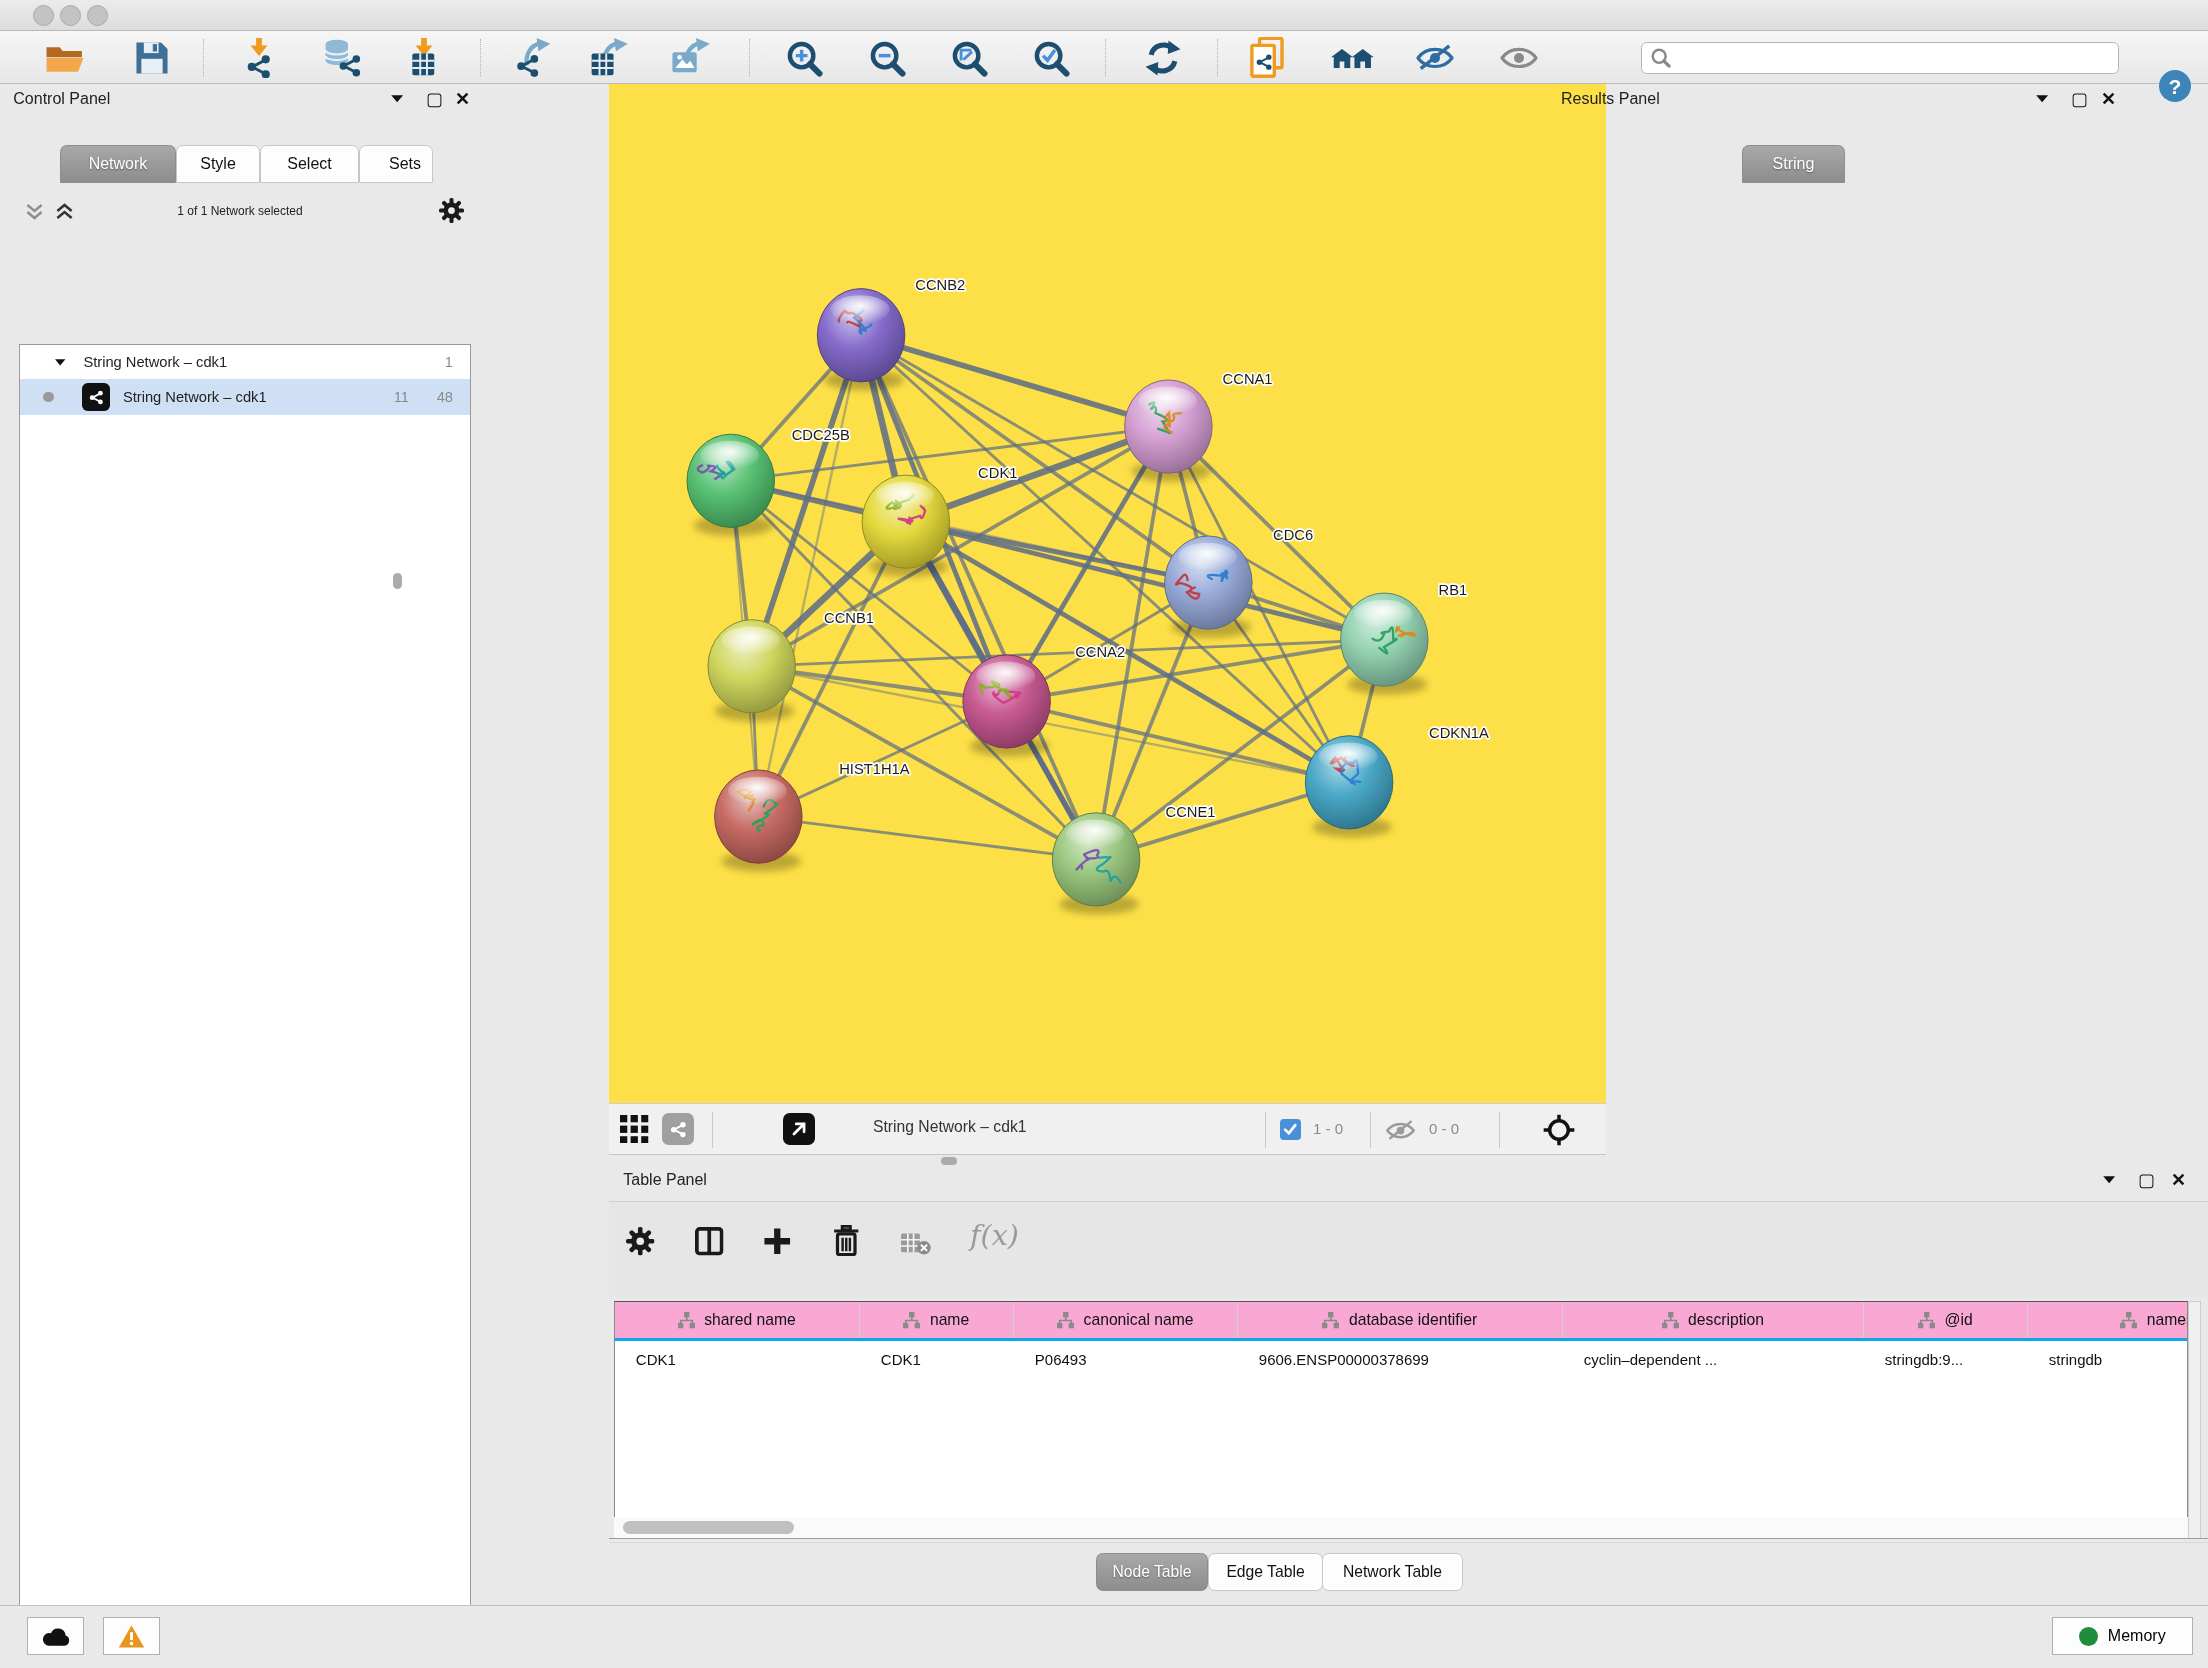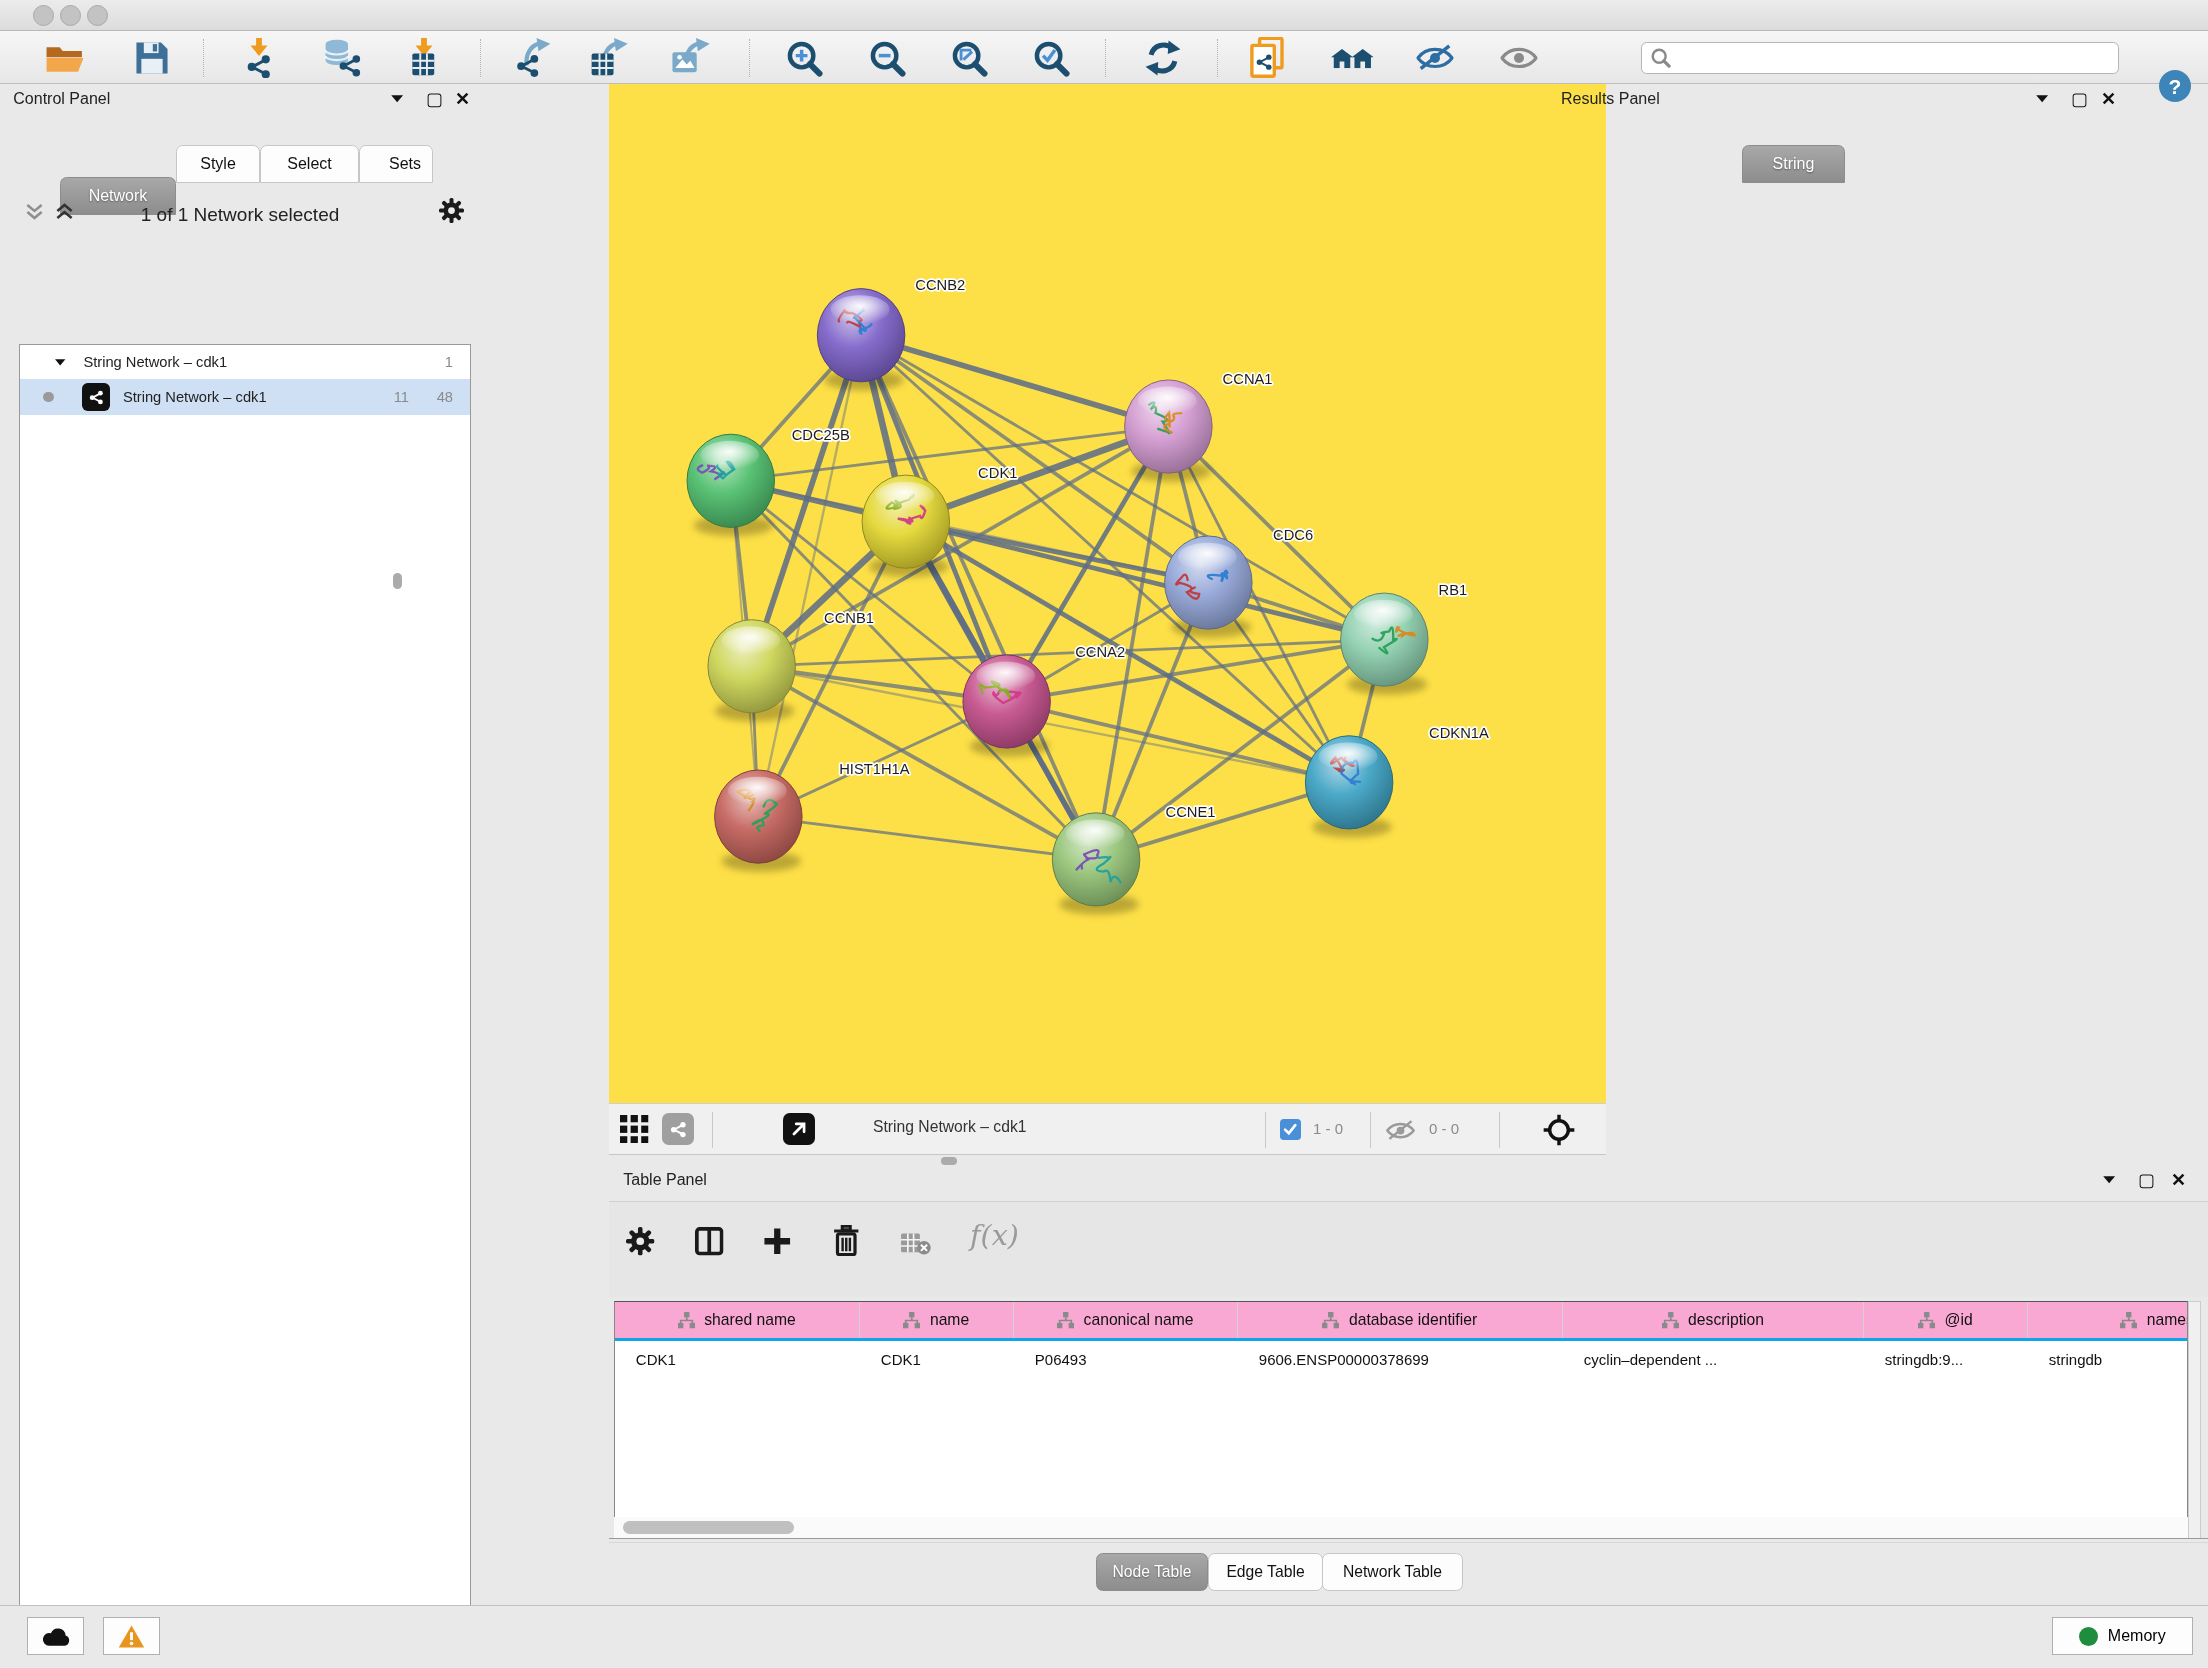--- a/index.html
+++ b/index.html
@@ -313,36 +313,36 @@
   <div class="abs" style="left:0;top:84px;width:480px;height:1522px">
     <span class="phead abs" style="left:13.3px;top:5.7px">Control Panel</span>
     <button class="pbtn abs" style="left:390px;top:9.5px">
       <svg width="14.3" height="9.5" viewBox="0 0 12 8" fill="#111">
           <use href="#i-tri"></use>
         </svg>
     </button>
     <button class="pbtn abs" style="left:426px;top:3.8px;font-size:18px">▢</button>
     <button class="pbtn abs" style="left:455px;top:3.8px;font-size:18px;font-weight:bold">✕</button>
     <div id="cp-tabs">
-        <div class="tab active" style="left: 60px; top: 61px; width: 116px; position: absolute; margin-top: 32px;">Network</div>
+        <div class="tab active" style="left: 60px; top: 61px; width: 116px; position: absolute;">Network</div>
         <div class="tab" style="left: 176px; top: 61px; width: 84px; position: absolute;">Style</div>
         <div class="tab" style="left: 260px; top: 61px; width: 99px; position: absolute;">Select</div>
         <div class="tab" style="left: 359px; top: 61px; width: 74px; position: absolute; padding-left: 18px;">Sets</div>
       </div>
     <button class="pbtn abs" style="left:25px;top:118px">
       <svg width="19" height="19" viewBox="0 0 16 16" style="color:#8f8f8f">
           <use href="#i-chev2dn"></use>
         </svg>
     </button>
     <button class="pbtn abs" style="left:55px;top:118px">
       <svg width="19" height="19" viewBox="0 0 16 16" style="color:#333">
           <use href="#i-chev2up"></use>
         </svg>
     </button>
-    <span class="abs" style="left:0;top:120px;width:480px;text-align:center;font-size:19px">1 of 1 Network selected</span>
+    <span class="abs" style="left:0;top:120px;width:480px;text-align:center;font-size:12px">1 of 1 Network selected</span>
     <button class="pbtn abs" style="left:439px;top:114px">
       <svg width="25" height="25" viewBox="0 0 20 20" fill="#1a1a1a">
           <use href="#i-gear"></use>
         </svg>
     </button>
     <div class="listbox">
       <div class="treerow" style="height:34px">
         <svg width="12.4" height="8.6" viewBox="0 0 12 8" fill="#111" style="margin-left:34px">
             <use href="#i-tri"></use>
           </svg>

